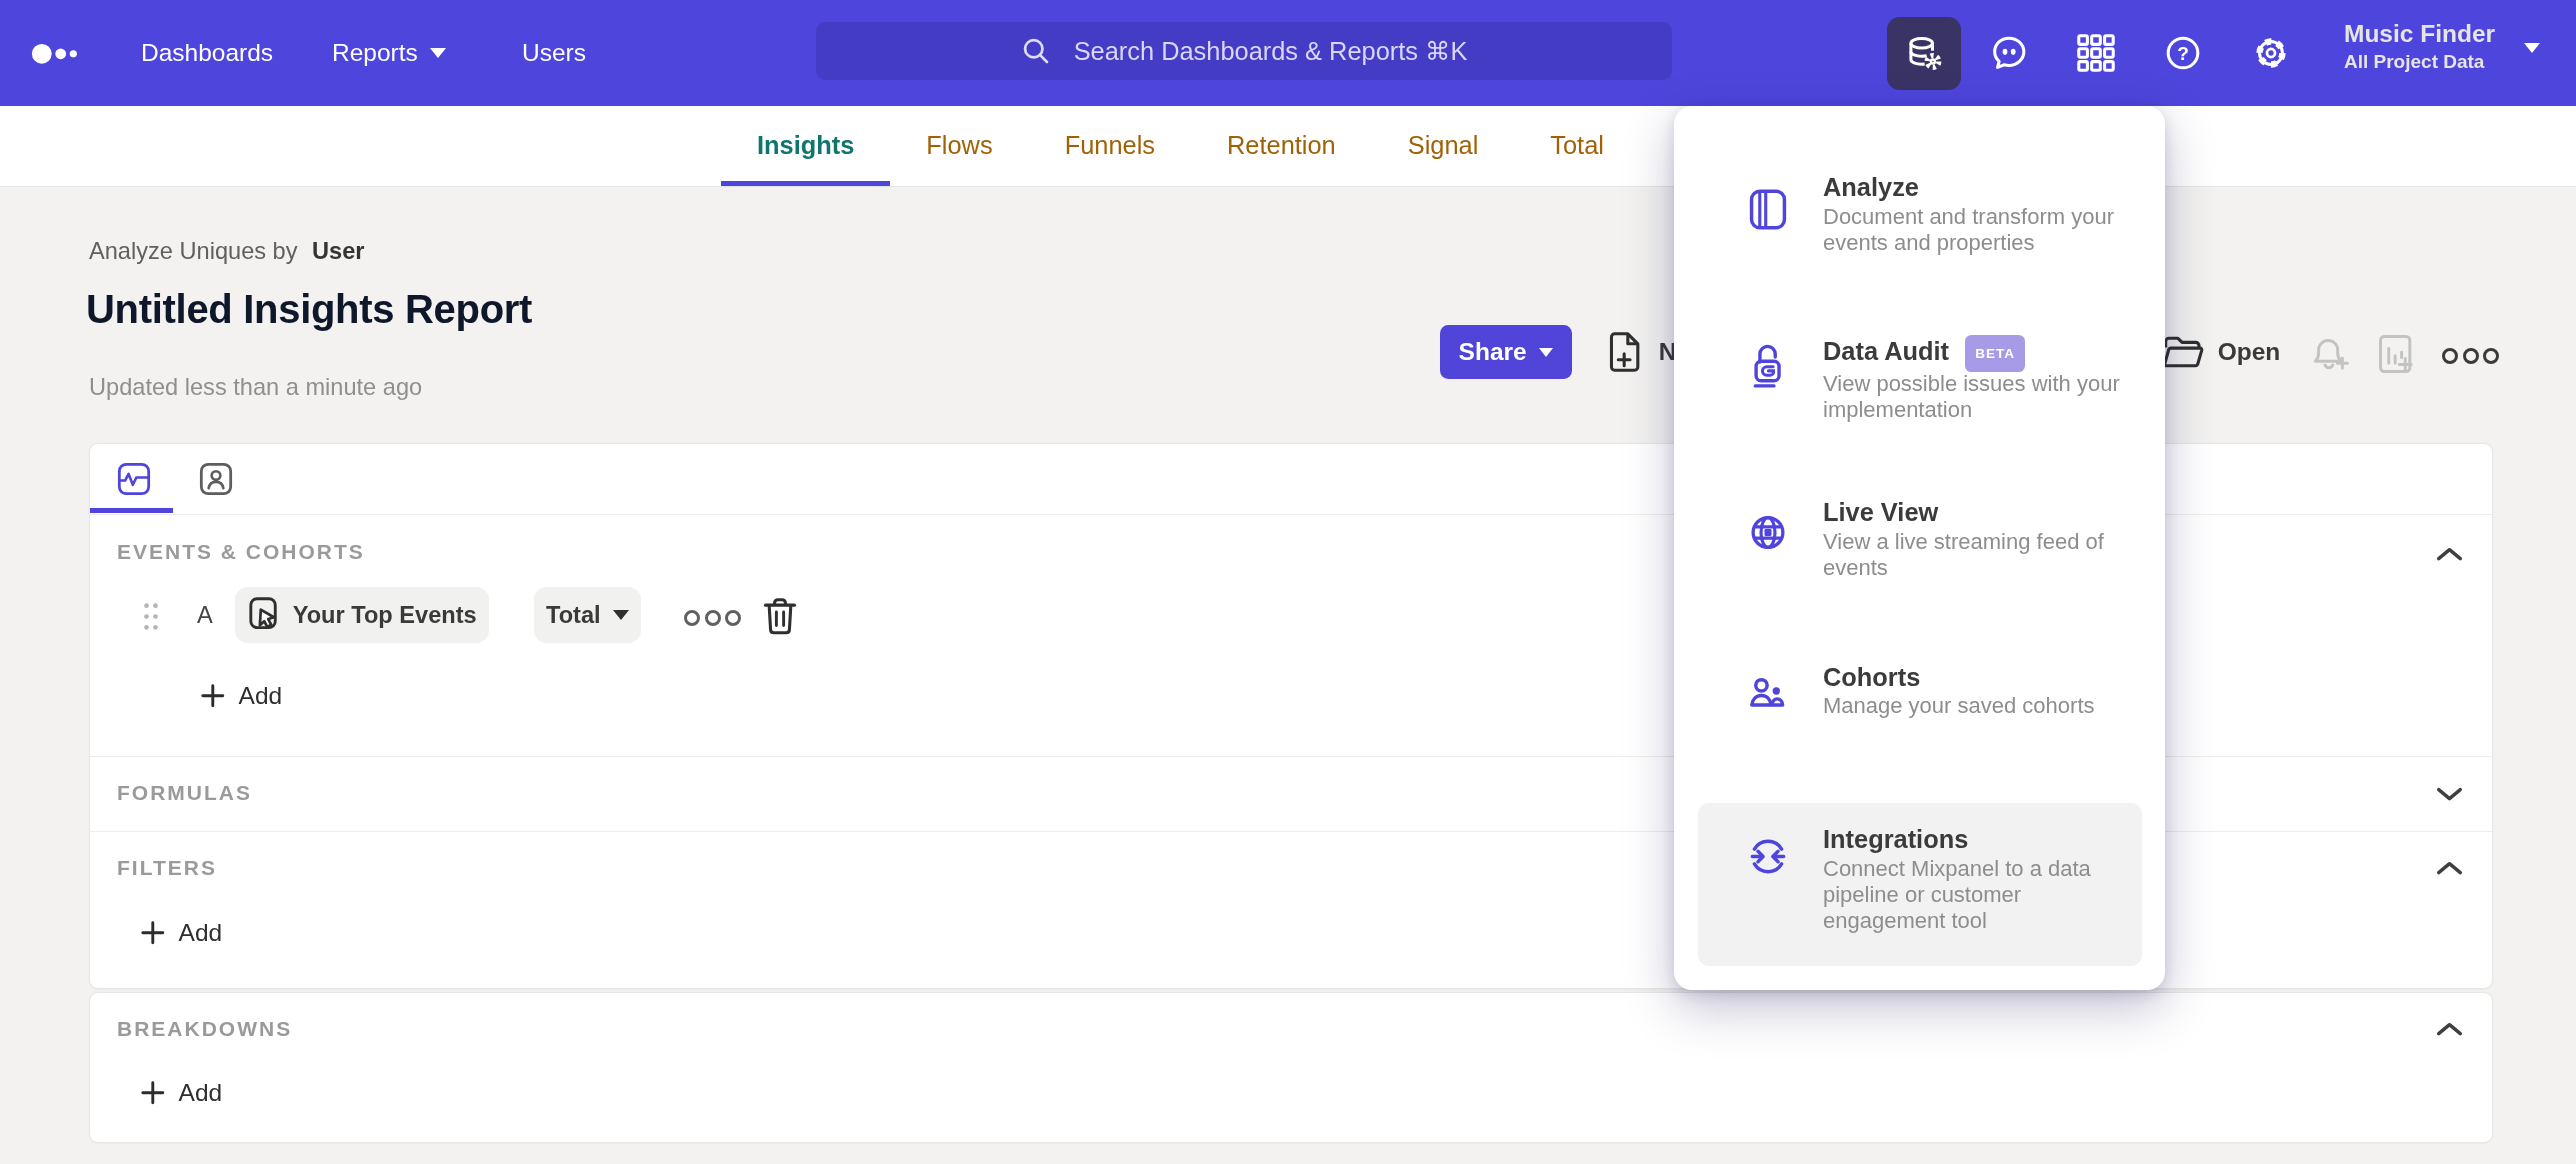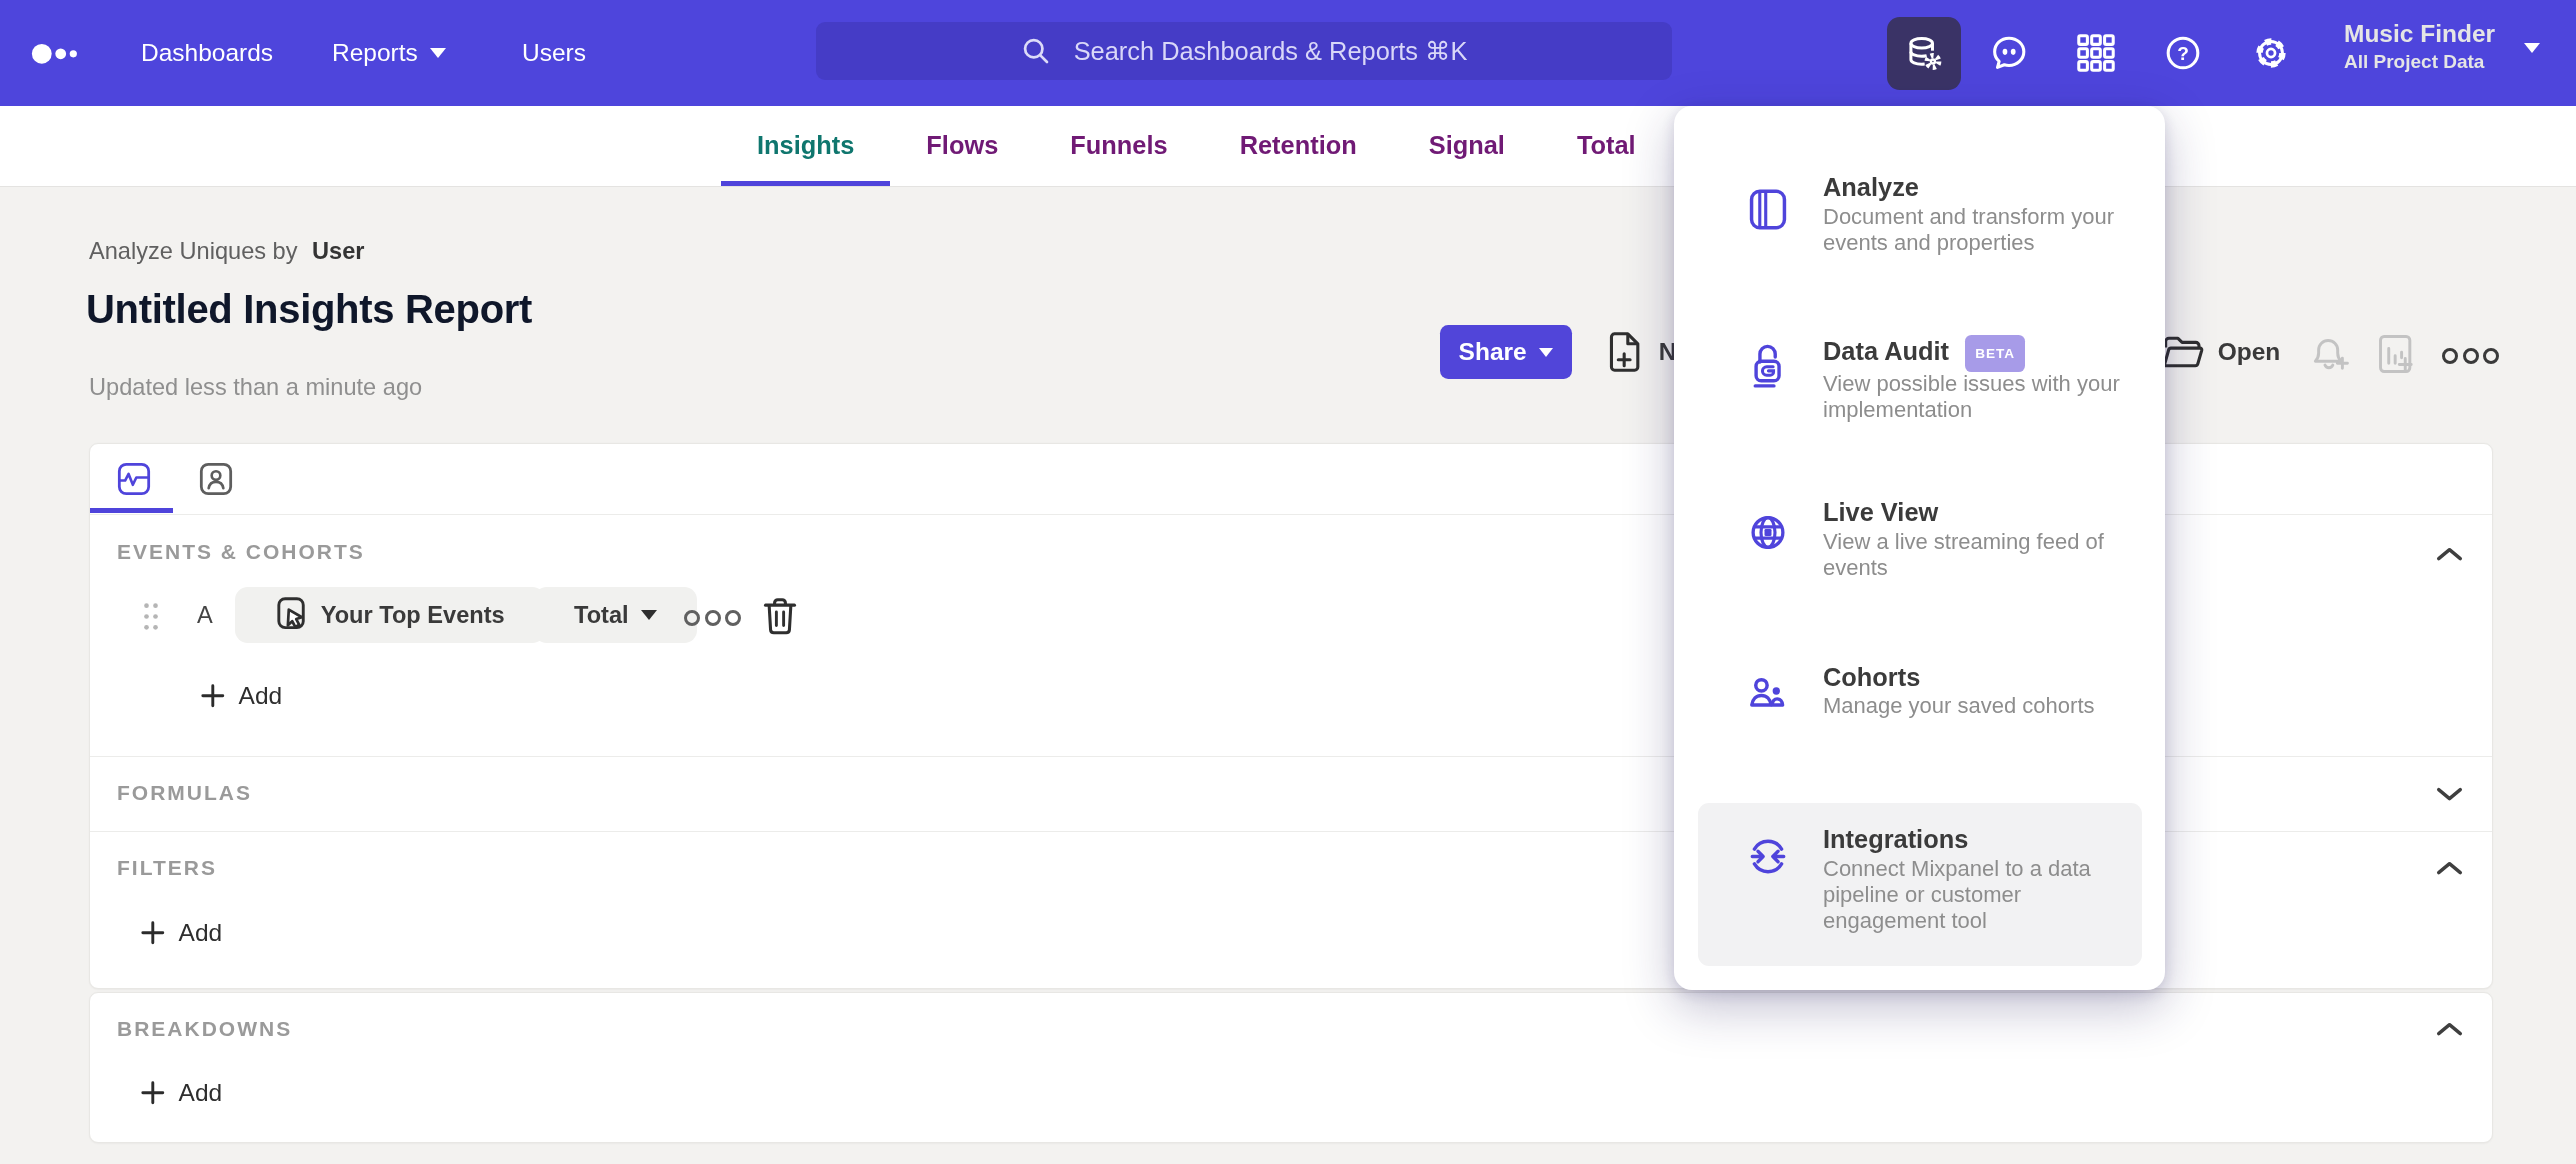--- a/index.html
+++ b/index.html
@@ -18,21 +18,21 @@
   .nav-ico{position:absolute;top:31px;width:44px;height:44px;cursor:pointer;}
   .nav-chip{position:absolute;left:1887px;top:17px;width:74px;height:73px;border-radius:12.7px;background:#3a3366;cursor:pointer;
             display:flex;align-items:center;justify-content:center;}
   .proj{position:absolute;left:2344px;top:18px;color:#e5e5e5;cursor:pointer;}
   .proj-name{font-size:24.5px;font-weight:700;line-height:31px;}
   .proj-scope{font-size:19px;font-weight:700;line-height:25.4px;}
 
   
   .tabbar{position:absolute;left:0;top:106px;width:2576px;height:80px;background:#fff;border-bottom:0.9px solid #e4e3e1;z-index:5;}
   .tabs{position:absolute;left:721px;top:0;height:80px;display:flex;}
-  .tab{position:relative;padding:0 36px;line-height:78px;font-size:25.4px;color:#701a75;font-weight:700;cursor:pointer;white-space:nowrap;}
+  .tab{position:relative;padding:0 36px;line-height:78px;font-size:25.4px;color:#a16207;font-weight:400;cursor:pointer;white-space:nowrap;}
   .tab.active{color:#0f766e;font-weight:700;}
   .tab.active .tab-underline{position:absolute;left:0;right:0;bottom:0;height:5.4px;background:#4f44db;}
 
   
   .ctx{position:absolute;left:89px;top:238px;font-size:23.6px;color:#606060;}
   .ctx b{color:#343434;font-weight:700;margin-left:14.5px;cursor:pointer;}
   .rpt-title{position:absolute;left:86px;top:287px;font-size:40px;font-weight:700;color:#0f172a;letter-spacing:-0.3px;cursor:text;}
   .rpt-updated{position:absolute;left:89px;top:374px;font-size:23.6px;color:#8f8f8f;}
   .share-btn{position:absolute;left:1440px;top:325px;width:132px;height:54px;border-radius:8.2px;background:#5145d9;border:none;cursor:pointer;
              display:flex;align-items:center;justify-content:center;gap:12.7px;color:#fff;font-size:24.5px;font-weight:700;font-family:inherit;}
@@ -41,21 +41,21 @@
   .rings{display:flex;gap:4.5px;align-items:center;}
   .ring{width:10px;height:10px;border-radius:50%;border:3.1px solid #3a3a3a;}
   .ring.gray{border-color:#606060;}
 
   
   .card{position:absolute;left:89px;width:2402px;background:#fff;border:0.9px solid #e8e7e4;border-radius:9px;box-shadow:0 0.9px 1.8px rgba(0,0,0,.04);}
   .sec-label{position:absolute;left:27px;font-size:21px;font-weight:700;letter-spacing:2px;color:#9a9a9a;}
   .chev{position:absolute;right:29px;width:27px;height:16.3px;cursor:pointer;}
   .divider{position:absolute;left:0;width:100%;height:0.9px;background:#ececea;}
   .chip{position:absolute;height:56px;border-radius:12.7px;background:#f1f1ef;display:flex;align-items:center;gap:12.7px;
-        padding:0 40px;font-size:23.6px;font-weight:700;color:#3a3a3a;cursor:pointer;box-sizing:border-box;}
+        padding:0 12px;font-size:23.6px;font-weight:700;color:#3a3a3a;cursor:pointer;box-sizing:border-box;}
   .chip .caret-d{width:0;height:0;border-left:8.2px solid transparent;border-right:8.2px solid transparent;border-top:10px solid #2f2f2f;}
   .addrow{position:absolute;display:flex;align-items:center;gap:14px;cursor:pointer;font-size:24.5px;font-weight:500;color:#2e2e2e;}
   .series-letter{position:absolute;font-size:23.6px;font-weight:500;color:#454545;}
 
   
   .panel{position:absolute;left:1674px;top:106px;width:491px;height:884px;background:#fff;border-radius:18px;
          box-shadow:0 16.3px 50px rgba(35,30,90,.28),0 3.6px 12.7px rgba(35,30,90,.14);z-index:50;}
   .menu-item{position:absolute;left:0;width:100%;cursor:pointer;}
   .mi-hl{position:absolute;left:23.6px;top:697px;width:444px;height:163px;border-radius:11px;background:#f2f2f3;}
   .mi-icon{position:absolute;left:73px;width:42px;height:51px;}

